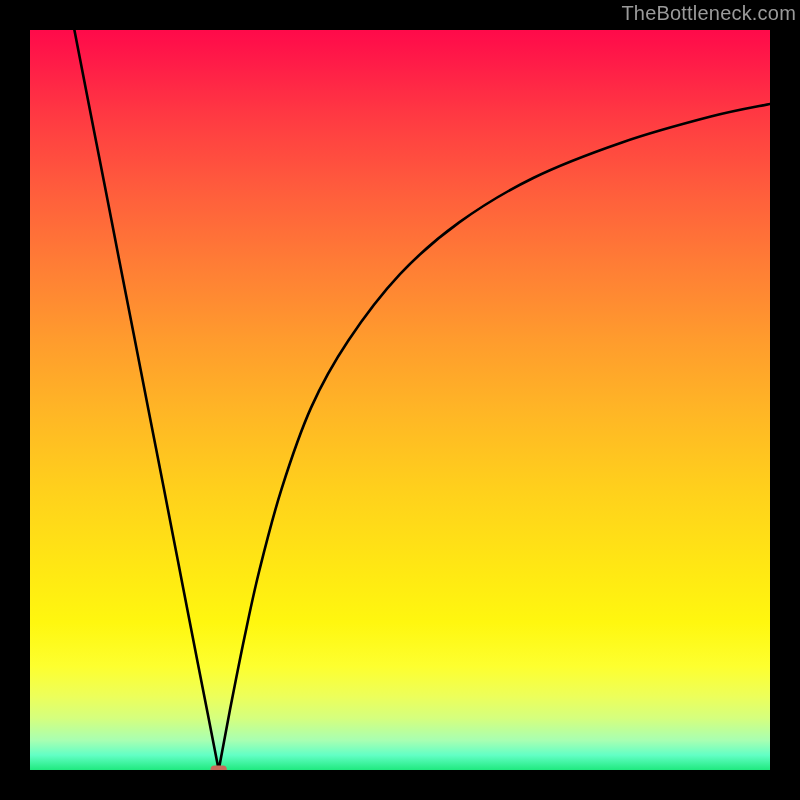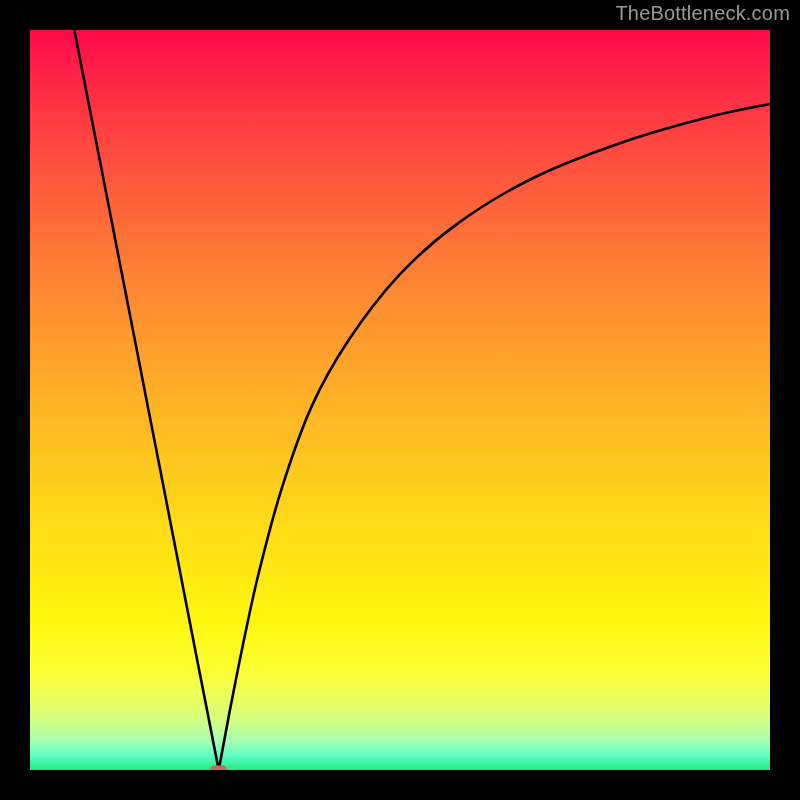--- a/index.html
+++ b/index.html
@@ -56,21 +56,21 @@
   .curve-svg {
     position: absolute;
     top: 0;
     left: 0;
     width: 100%;
     height: 100%;
   }
   .watermark {
     position: absolute;
     top: 2px;
-    right: 10px;
+    right: 4px;
     color: #9a9a9a;
     font-size: 20px;
     font-weight: 500;
     letter-spacing: 0.2px;
     user-select: none;
   }
 </style>
 </head>
 <body>
 

